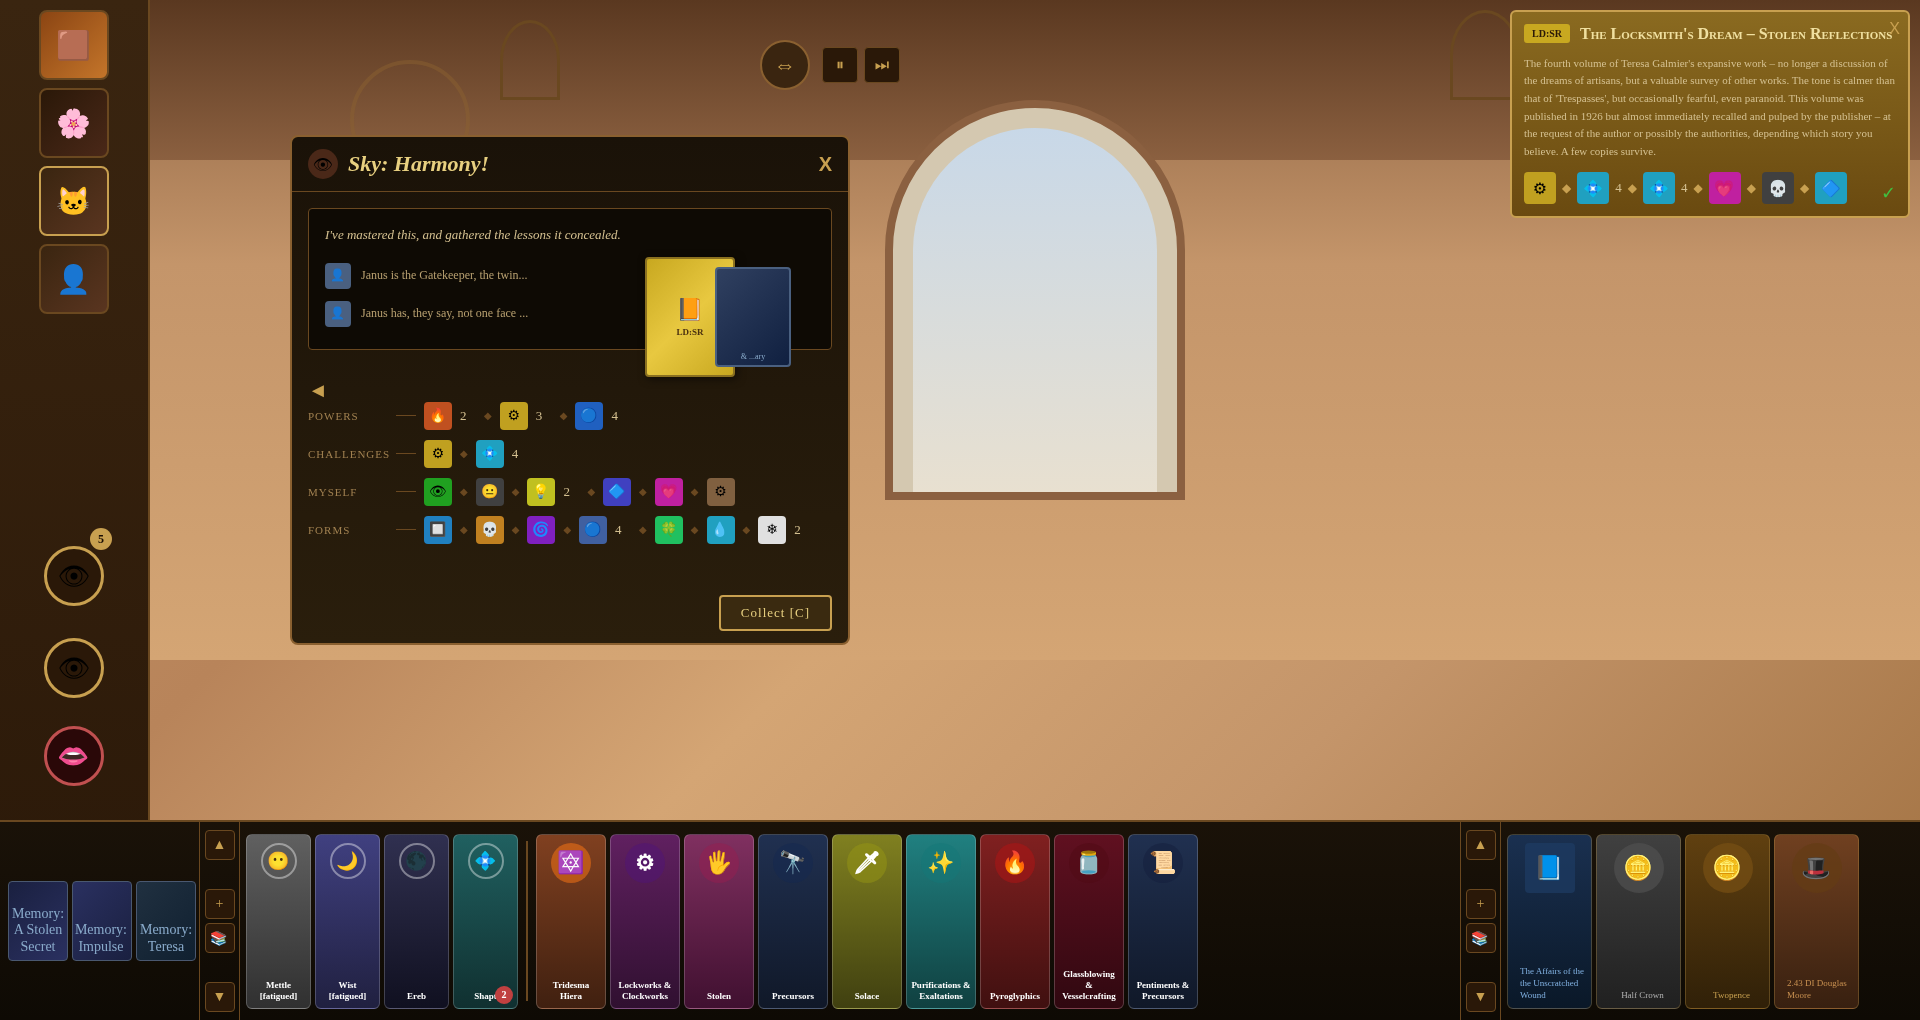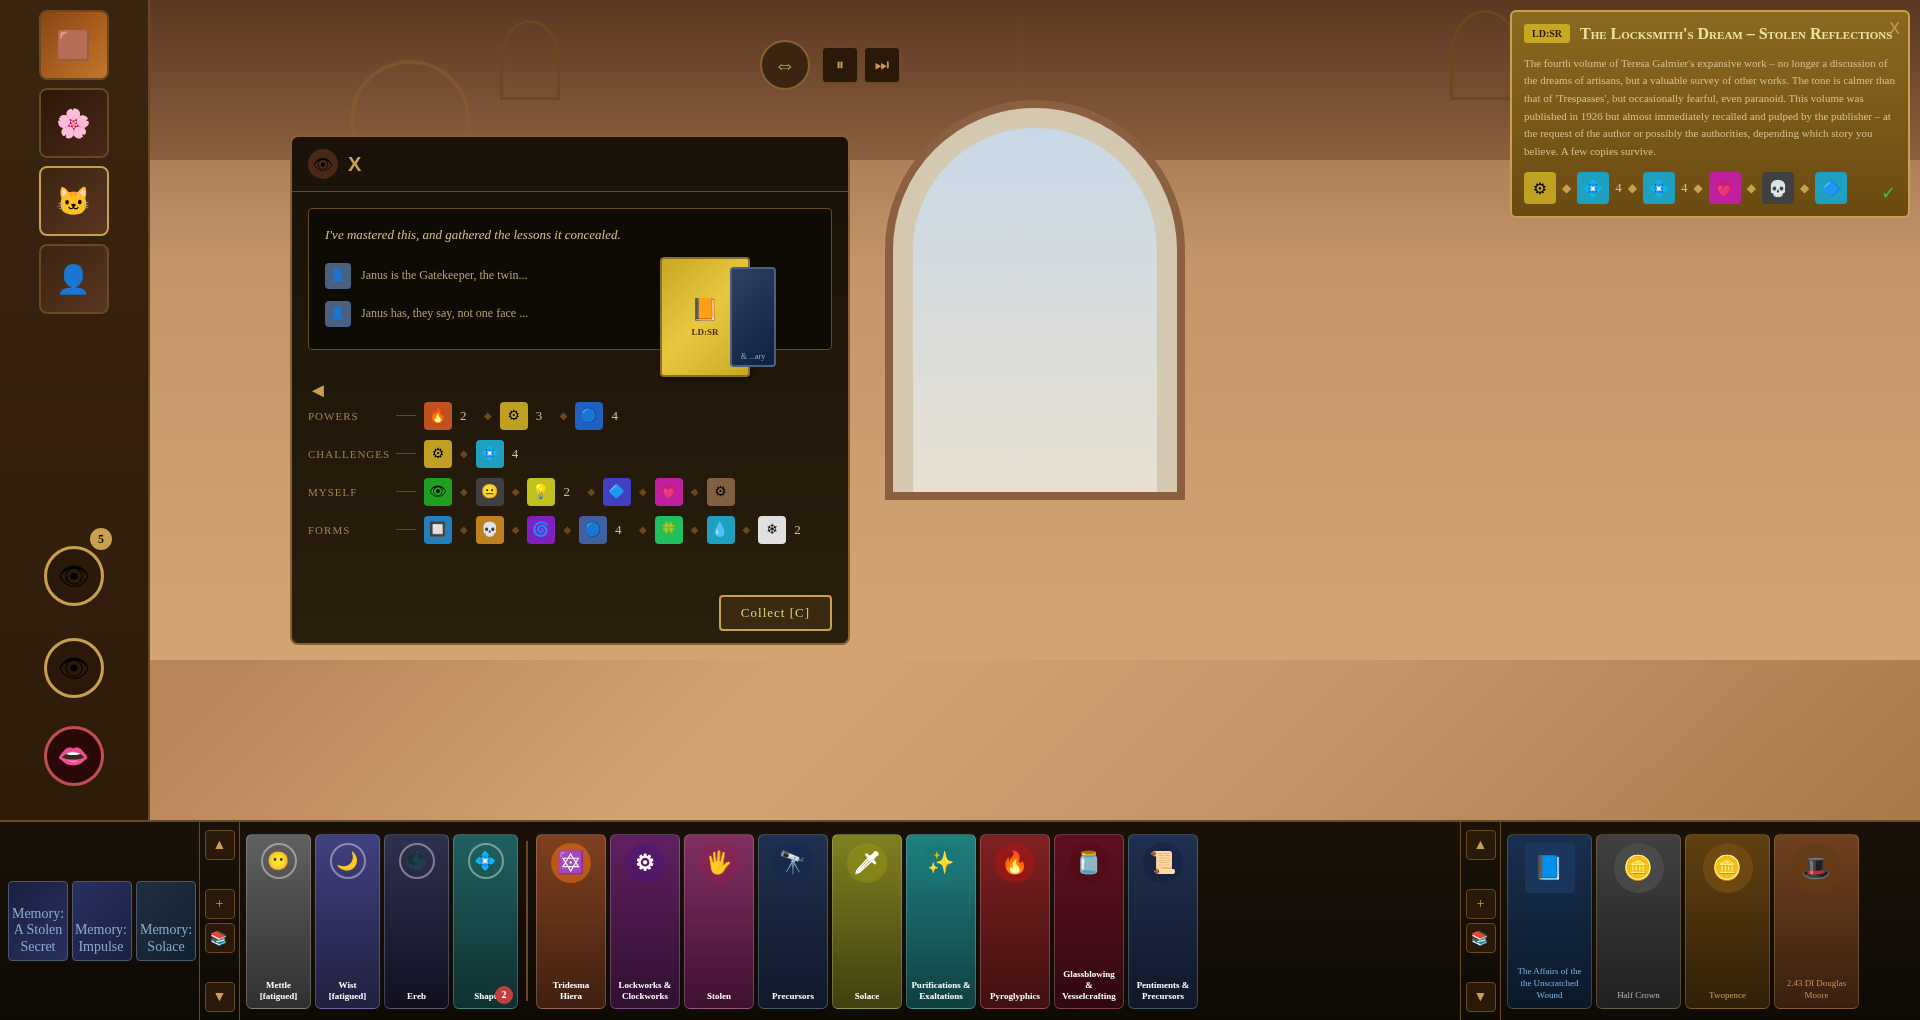--- a/index.html
+++ b/index.html
@@ -616,23 +616,24 @@
     }
 
     .inv-blue { background: linear-gradient(180deg, #1a3050 0%, #0a1828 100%); color: #80b0e0; }
     .inv-gray { background: linear-gradient(180deg, #404040 0%, #202020 100%); color: #b0b0b0; }
     .inv-gold { background: linear-gradient(180deg, #604010 0%, #302008 100%); color: #c8a050; }
     .inv-copper { background: linear-gradient(180deg, #704020 0%, #382010 100%); color: #c89050; }
 
     .inv-card-label {
       font-size: 9px;
       color: inherit;
-      text-align: center;
+      text-align: left;
       line-height: 1.3;
       padding: 0 4px;
+      margin-left: 8px;
     }
 
     
     .bottom-nav-right {
       width: 40px;
       display: flex;
       flex-direction: column;
       align-items: center;
       justify-content: space-between;
       padding: 8px 4px;
@@ -737,20 +738,21 @@
       </div>
     </div>
   </div>
 
   <div class="main-dialog">
 
     <div class="dialog-header">
       <div class="dialog-eye">
         <span>👁</span>
       </div>
+      <div class="dialog-title">Sky: Harmony!</div>
       <button class="dialog-close">X</button>
     </div>
 
     <div class="dialog-body">
       <div class="dialog-text-box">
         <div class="dialog-main-text">I've mastered this, and gathered the lessons it concealed.</div>
 
         <div class="dialog-list-item">
           <div class="list-item-icon" style="background:#4a6080;">
             <span>👤</span>
@@ -765,21 +767,21 @@
           <span>Janus has, they say, not one face ...</span>
         </div>
       </div>
     </div>
 
     <div class="card-display-area">
       <div class="book-card">
         <div style="font-size:22px;margin-bottom:4px;">📙</div>
         <div class="book-card-label">LD:SR</div>
       </div>
-      <div style="width:46px;height:100px;background:linear-gradient(135deg,#304060,#102040);border-radius:4px;border:2px solid #4a6080;margin-left:-20px;display:flex;flex-direction:column;align-items:center;justify-content:flex-end;padding:4px;font-size:8px;color:#8aabcb;cursor:pointer;">
+      <div style="width:76px;height:100px;background:linear-gradient(135deg,#304060,#102040);border-radius:4px;border:2px solid #4a6080;margin-left:-20px;display:flex;flex-direction:column;align-items:center;justify-content:flex-end;padding:4px;font-size:8px;color:#8aabcb;cursor:pointer;">
         <span>&amp; ...ary</span>
       </div>
     </div>
 
     <button class="dialog-nav">◄</button>
 
     <div class="stat-rows" style="margin-top:10px;">
 
       <div class="stat-row">
         <span class="stat-label">Powers</span>
@@ -876,21 +878,21 @@
   <div class="bottom-bar">
 
     <div class="bottom-left">
       <div class="bottom-card" style="background:linear-gradient(135deg,#1a2040,#2a3060);">
         <div class="bottom-card-text">Memory: A Stolen Secret</div>
       </div>
       <div class="bottom-card" style="background:linear-gradient(135deg,#2a3060,#1a2040);align-items:flex-end;">
         <div class="bottom-card-text">Memory: Impulse</div>
       </div>
       <div class="bottom-card" style="background:linear-gradient(135deg,#203040,#102030);">
-        <div class="bottom-card-text">Memory: Solace</div>
+        <div class="bottom-card-text">Memory: Teresa</div>
       </div>
     </div>
 
     <div class="bottom-nav">
       <div class="nav-arrow">
         <span>▲</span>
       </div>
       <div style="display:flex;flex-direction:column;gap:4px;align-items:center;">
         <div style="width:30px;height:30px;background:#2a1808;border:1px solid #6a4820;border-radius:4px;display:flex;align-items:center;justify-content:center;color:#c8a050;font-size:14px;cursor:pointer;">+</div>
         <div style="width:30px;height:30px;background:#2a1808;border:1px solid #6a4820;border-radius:4px;display:flex;align-items:center;justify-content:center;color:#c8a050;font-size:14px;cursor:pointer;">📚</div>

